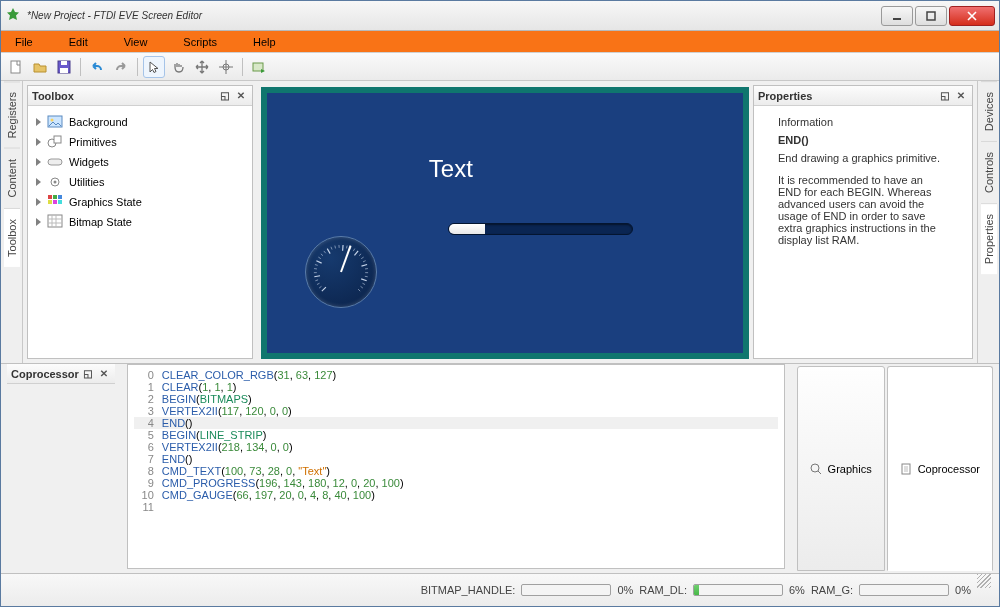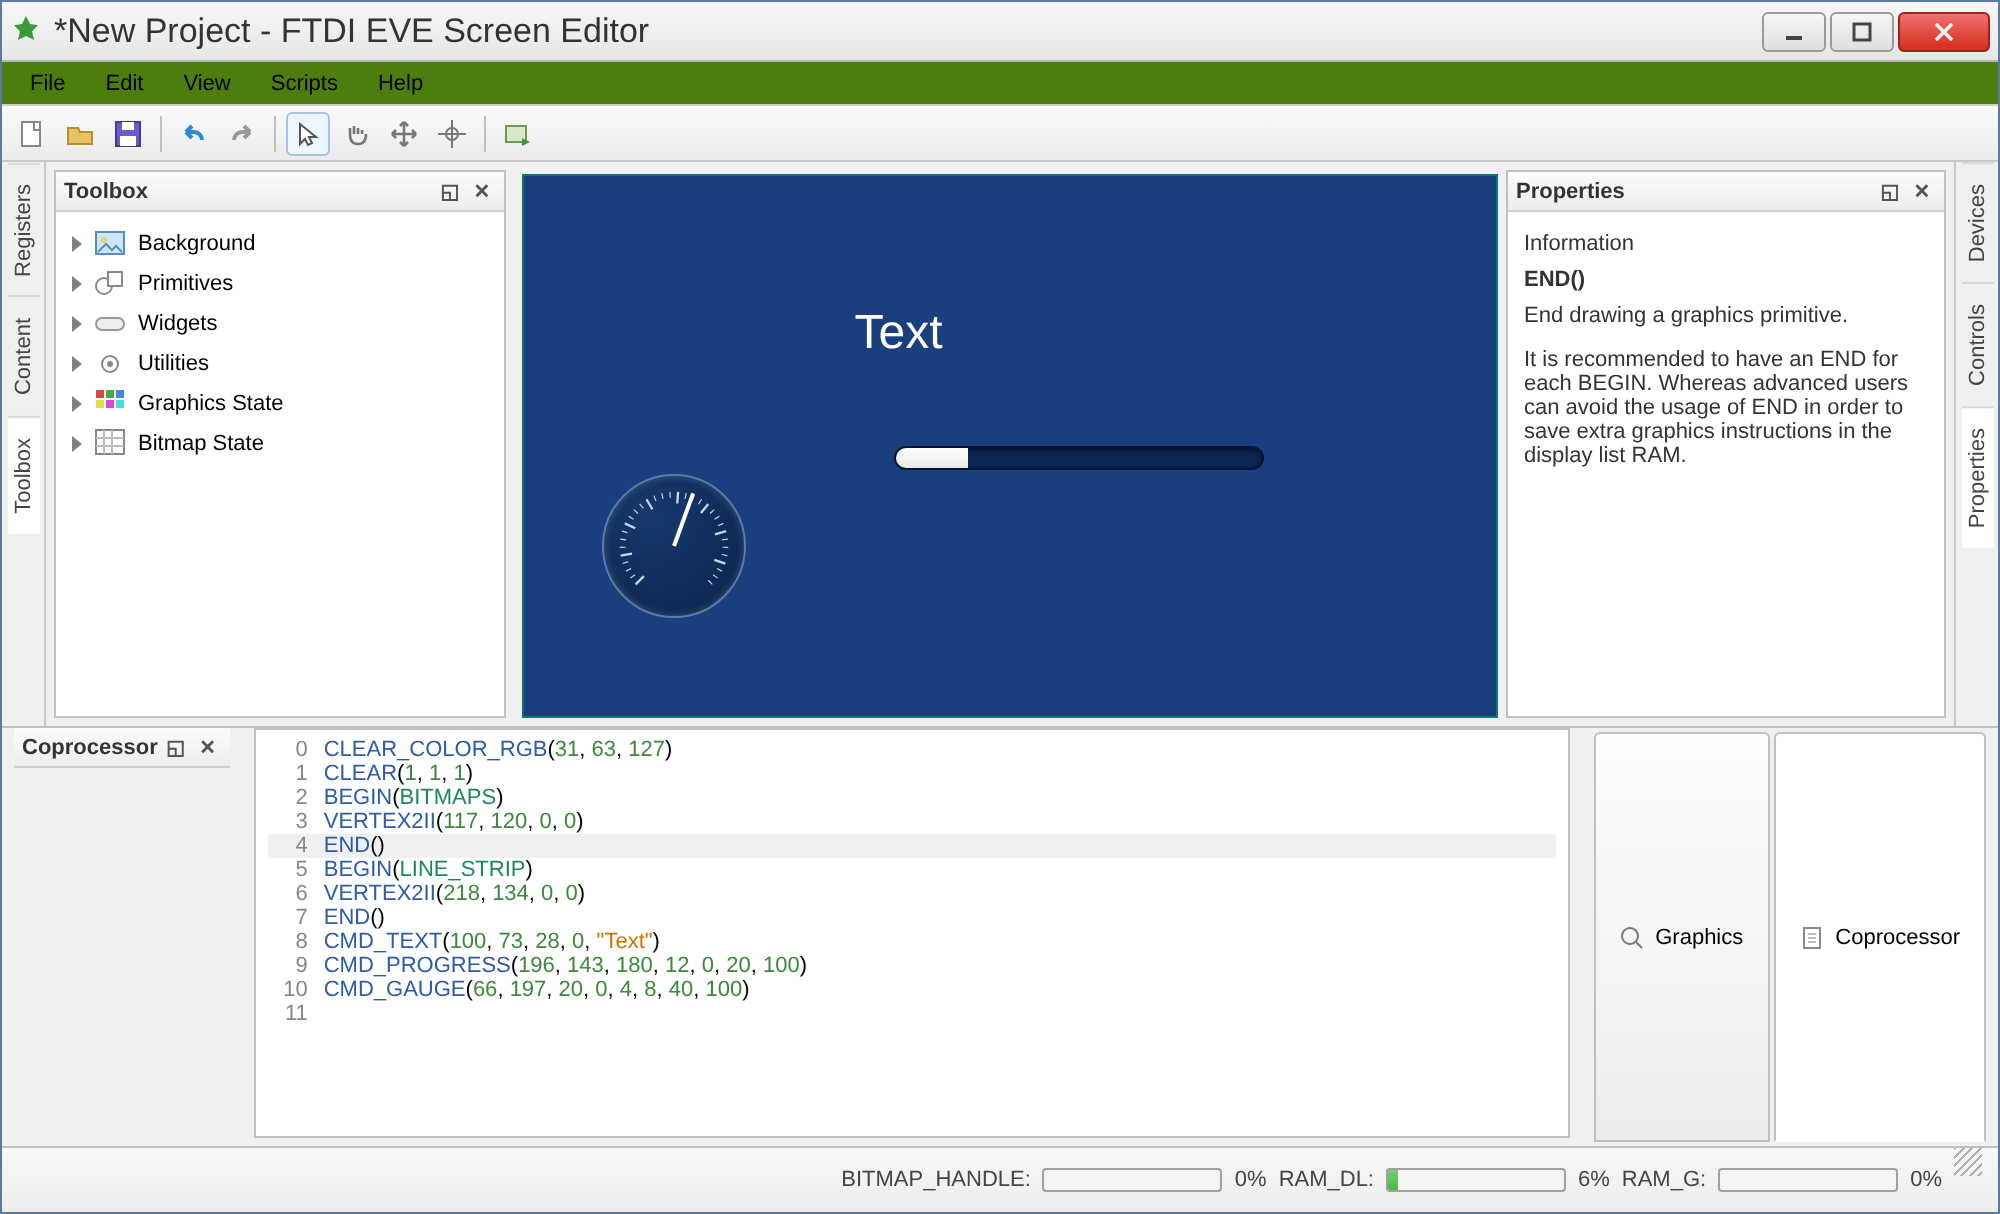--- a/index.html
+++ b/index.html
@@ -1,26 +1,26 @@
 <!DOCTYPE html>
 <html><head>
 <meta charset="utf-8">
 <style>
   * { box-sizing: border-box; font-family: Tahoma, "Segoe UI", sans-serif; font-size: 11px; }
   html,body { margin:0; padding:0; height:100%; }
   body { background:#f0f0f0; display:flex; flex-direction:column; width:1000px; height:607px; overflow:hidden; border:1px solid #5a7aa0;}
   
   .titlebar { height:30px; background:linear-gradient(#f7f7f7,#e6e6e6); display:flex; align-items:center; padding:0 4px; border-bottom:1px solid #b8b8b8;}
   .titlebar .app-icon { width:16px; height:16px; margin-right:6px; }
-  .titlebar .title { flex:1; color:#333; font-size:17px; }
+  .titlebar .title { flex:1; color:#333; font-size:10px;font-style:italic; }
   .winbtns { display:flex; gap:2px;}
   .winbtn { width:32px; height:20px; border:1px solid #9a9a9a; border-radius:3px; background:linear-gradient(#f7f7f7,#dedede); display:flex; align-items:center; justify-content:center; font-size:10px; cursor:default;}
   .winbtn.close { background:linear-gradient(#f07070,#d52d1b); color:#fff; border-color:#a02020; width:46px;}
   
-  .menubar { height:22px; background:#4d7c0f; display:flex; align-items:center; padding:0 6px; gap:4px; border-bottom:1px solid #d0d0d0;}
+  .menubar { height:22px; background:#f97316; display:flex; align-items:center; padding:0 6px; gap:20px; border-bottom:1px solid #d0d0d0;}
   .menubar span { padding:2px 8px; cursor:default;}
   
   .toolbar { height:28px; background:linear-gradient(#fafafa,#ebebeb); display:flex; align-items:center; padding:0 4px; gap:2px; border-bottom:1px solid #c8c8c8;}
   .tbtn { width:22px; height:22px; border:1px solid transparent; border-radius:3px; display:flex; align-items:center; justify-content:center; cursor:default;}
   .tsep { width:1px; height:18px; background:#c0c0c0; margin:0 3px;}
   
   .main { flex:1; display:flex; position:relative; min-height:0;}
   .ltabs,.rtabs { width:22px; background:#efefef; border-right:1px solid #c8c8c8; display:flex; flex-direction:column; align-items:center; }
   .rtabs { border-right:none; border-left:1px solid #c8c8c8;}
   .vtab { writing-mode:vertical-rl; transform:rotate(180deg); padding:10px 2px; font-size:11px; color:#444; cursor:default; border-bottom:1px solid #d8d8d8;}
@@ -29,29 +29,29 @@
   .panel { background:#fff; border:1px solid #c0c0c0; display:flex; flex-direction:column; }
   .panel-hdr { height:20px; background:linear-gradient(#fcfcfc,#ececec); border-bottom:1px solid #d0d0d0; display:flex; align-items:center; padding:0 4px; font-weight:bold; color:#333;}
   .panel-hdr .sp { flex:1;}
   .hicon { width:14px; height:14px; margin-left:2px; cursor:default; display:flex; align-items:center; justify-content:center; font-size:10px; color:#555;}
   .toolbox { width:226px; margin:4px 4px 4px 4px;}
   .toolbox .body { flex:1; padding:6px 4px; overflow:auto;}
   .tree-item { display:flex; align-items:center; gap:6px; padding:2px 4px; cursor:default;}
   .triangle { width:0; height:0; border-top:4px solid transparent; border-bottom:4px solid transparent; border-left:5px solid #808080;}
   .ticon { width:16px; height:16px; display:flex; align-items:center; justify-content:center;}
   .center { flex:1; display:flex; flex-direction:column; padding:6px 4px 4px 4px; min-width:0;}
-  .canvas { flex:1; background:#1a3f7f; border:1px solid #0f766e; position:relative; overflow:hidden;}
+  .canvas { flex:1; background:#1a3f7f; border:6px solid #0f766e; position:relative; overflow:hidden;}
   .canvas .text-w { position:absolute; color:#fff; font-size:24px; font-family:Arial; left:34%; top:24%;}
   .progress-w { position:absolute; left:38%; top:50%; width:185px; height:12px; background:#0a2552; border-radius:6px; border:1px solid #041530; box-shadow:inset 0 1px 2px rgba(0,0,0,.5);}
   .progress-w .bar{ width:20%; height:100%; background:linear-gradient(#fff,#e8e8e8); border-radius:6px 0 0 6px;}
   .gauge-w { position:absolute; left:8%; top:55%; width:72px; height:72px; border-radius:50%; background:radial-gradient(circle at 35% 30%, #163a6e, #0a2148); border:1px solid #5a7ca8; box-shadow:inset 0 0 4px rgba(255,255,255,.2);}
   .gauge-w .needle { position:absolute; left:50%; top:50%; width:2px; height:28px; background:#fff; transform-origin:top center; transform:translate(-50%,0) rotate(200deg);}
   .gauge-ticks { position:absolute; inset:4px; }
   .properties { width:220px; margin:4px 4px 4px 0;}
-  .properties .body { flex:1; padding:10px 8px; font-size:11px; color:#333;}
+  .properties .body { flex:1; padding:10px 24px; font-size:11px; color:#333;}
   .properties .body b { display:block; margin:6px 0;}
   
   .copanel { border-top:1px solid #c0c0c0; display:flex; flex-direction:row; height:210px;}
   .copanel .body { flex:1; background:#fff; margin:0 6px 4px 6px; border:1px solid #c0c0c0; padding:4px 6px; font-family:Consolas,"Courier New",monospace; font-size:11.5px; overflow:auto;}
   .line { white-space:pre; }
   .line.sel { background:#f0f0f0;}
   .ln { display:inline-block; width:20px; text-align:right; color:#888; margin-right:8px;}
   .kw  { color:#2a5caa; }
   .kw2 { color:#1a8a5a; }
   .num { color:#3a8a3a; }

